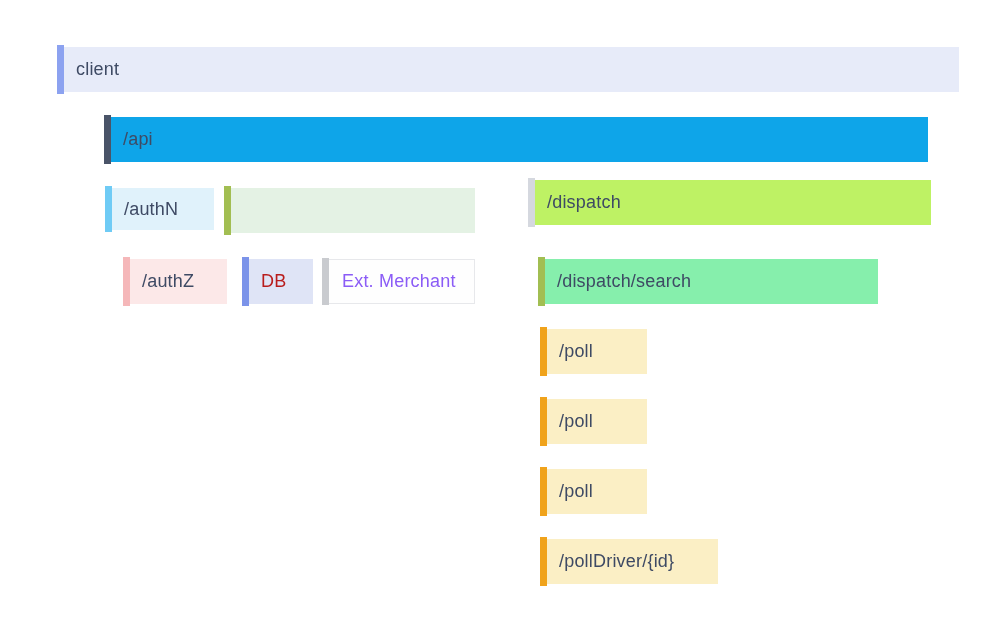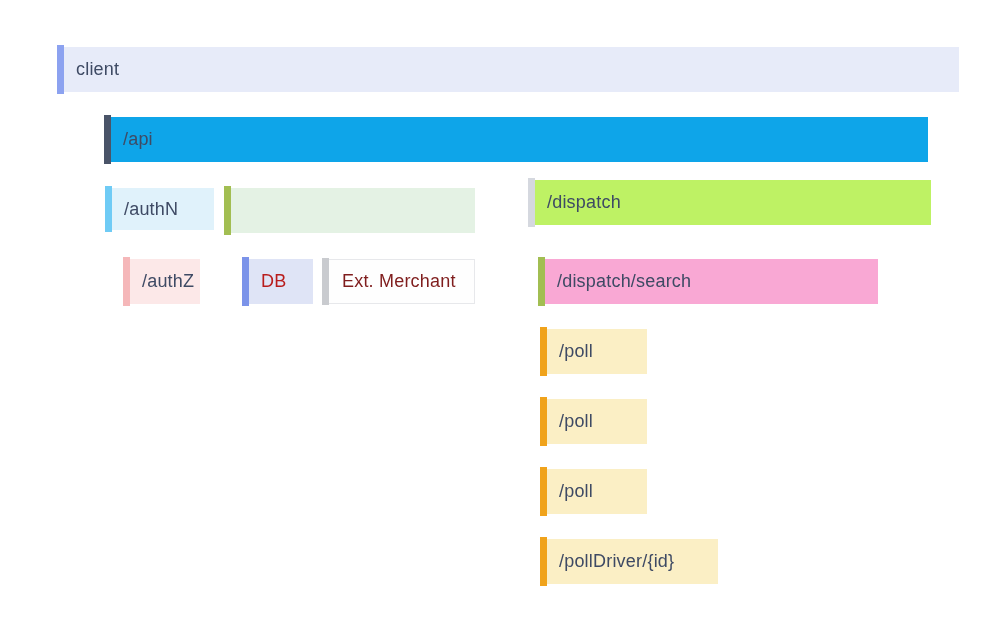--- a/index.html
+++ b/index.html
@@ -54,33 +54,33 @@
       <span class="span-accent" style="background: rgb(111, 203, 245);"></span>
       <span class="span-label" style="color: rgb(62, 74, 100);">/authN</span>
     </div>
     <div class="span-bar" style="left: 224px; top: 188px; width: 251px; height: 45px; background: rgb(228, 242, 228);">
       <span class="span-accent" style="background: rgb(162, 190, 82);"></span>
     </div>
     <div class="span-bar" style="left: 508px; top: 180px; width: 403px; height: 45px; background: #bef264; margin-left: 20px;">
       <span class="span-accent" style="background: rgb(213, 216, 223);"></span>
       <span class="span-label" style="color: rgb(62, 74, 100);">/dispatch</span>
     </div>
-    <div class="span-bar" style="left: 123px; top: 259px; width: 77px; height: 45px; background: rgb(252, 232, 232);">
+    <div class="span-bar" style="left: 123px; top: 259px; width: 104px; height: 45px; background: rgb(252, 232, 232);">
       <span class="span-accent" style="background: rgb(245, 183, 185);"></span>
       <span class="span-label" style="color: rgb(62, 74, 100);">/authZ</span>
     </div>
     <div class="span-bar" style="left: 242px; top: 259px; width: 71px; height: 45px; background: rgb(223, 228, 246);">
       <span class="span-accent" style="background: rgb(123, 147, 233);"></span>
       <span class="span-label" style="color: #b91c1c;">DB</span>
     </div>
     <div class="span-bar" style="left: 322px; top: 259px; width: 153px; height: 45px; background: rgb(254, 254, 254); border: 1px solid rgb(231, 232, 235);">
       <span class="span-accent" style="background: rgb(201, 203, 207); left: -1px;"></span>
-      <span class="span-label" style="color: #7f1d1d;">Ext. Merchant</span>
+      <span class="span-label" style="color: #8b5cf6;">Ext. Merchant</span>
     </div>
-    <div class="span-bar" style="left: 538px; top: 259px; width: 340px; height: 45px; background: #f9a8d4;">
+    <div class="span-bar" style="left: 538px; top: 259px; width: 340px; height: 45px; background: #86efac;">
       <span class="span-accent" style="background: rgb(162, 190, 82);"></span>
       <span class="span-label" style="color: rgb(62, 74, 100);">/dispatch/search</span>
     </div>
     <div class="span-bar" style="left: 540px; top: 329px; width: 107px; height: 45px; background: rgb(251, 239, 197);">
       <span class="span-accent" style="background: rgb(240, 163, 27);"></span>
       <span class="span-label" style="color: rgb(62, 74, 100);">/poll</span>
     </div>
     <div class="span-bar" style="left: 540px; top: 399px; width: 107px; height: 45px; background: rgb(251, 239, 197);">
       <span class="span-accent" style="background: rgb(240, 163, 27);"></span>
       <span class="span-label" style="color: rgb(62, 74, 100);">/poll</span>

